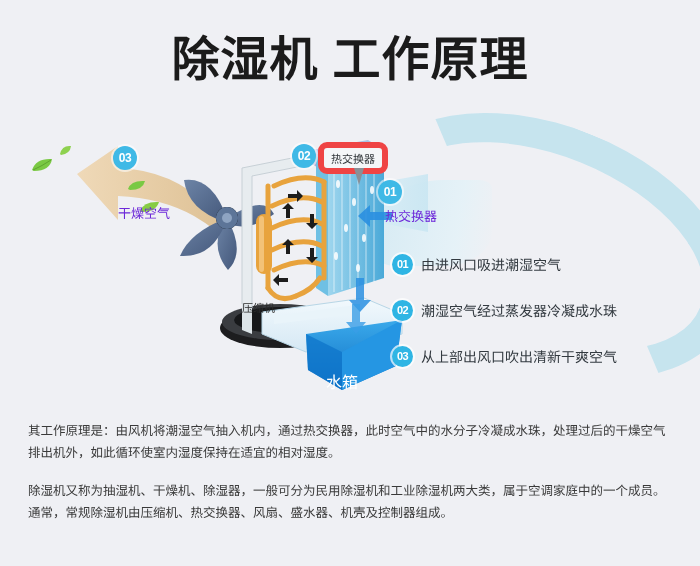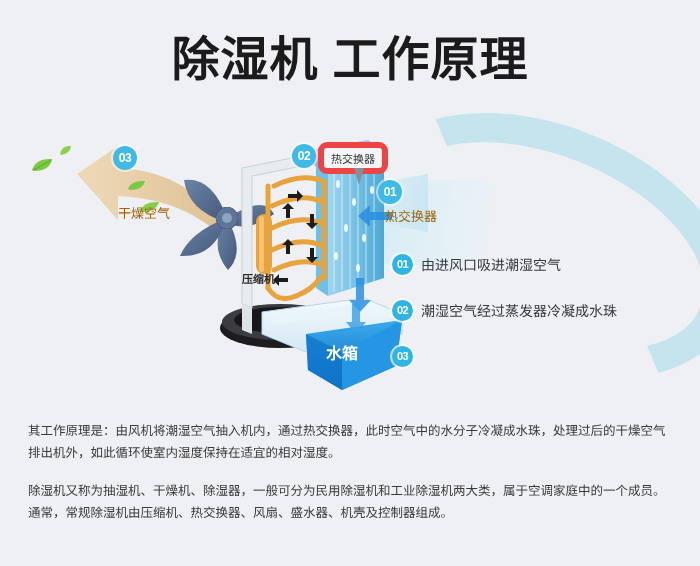--- a/index.html
+++ b/index.html
@@ -106,27 +106,27 @@
   .callout:after{
     content:"";position:absolute;left:30px;bottom:-17px;
     width:0;height:0;
     border-left:5px solid transparent;
     border-right:5px solid transparent;
     border-top:17px solid #8a8f96;
   }
 
   .d-label{
     position:absolute;
-    font-size:13px;color:#a16207;white-space:nowrap;
+    font-size:13px;color:#6d28d9;white-space:nowrap;
   }
   .d-label.dry{left:118px;top:85px;}
   .d-label.humid{left:385px;top:88px;}
 
   .m-label{
-    position:absolute;font-size:11px;white-space:nowrap;font-weight:bold;
+    position:absolute;font-size:11px;white-space:nowrap;font-weight:normal;margin-top:29px;
   }
   .m-label.comp{left:242px;top:152px;color:#2c2c2c;}
   .m-label.tank{left:326px;top:222px;color:#ffffff;font-size:16px;}
 
   
   .steps{
     position:absolute;left:392px;top:252px;width:300px;
   }
   .step{
     display:flex;align-items:center;
@@ -326,20 +326,21 @@
     <div class="step">
       <div class="step-badge">01</div>
       <div class="step-text">由进风口吸进潮湿空气</div>
     </div>
     <div class="step">
       <div class="step-badge">02</div>
       <div class="step-text">潮湿空气经过蒸发器冷凝成水珠</div>
     </div>
     <div class="step">
       <div class="step-badge">03</div>
+      <div class="step-text">从上部出风口吹出清新干爽空气</div>
     </div>
   </div>
 
   <div class="body-copy">
     <p>其工作原理是：由风机将潮湿空气抽入机内，通过热交换器，此时空气中的水分子冷凝成水珠，处理过后的干燥空气排出机外，如此循环使室内湿度保持在适宜的相对湿度。</p>
     <p>除湿机又称为抽湿机、干燥机、除湿器，一般可分为民用除湿机和工业除湿机两大类，属于空调家庭中的一个成员。通常，常规除湿机由压缩机、热交换器、风扇、盛水器、机壳及控制器组成。</p>
   </div>
 
 </div>
 

